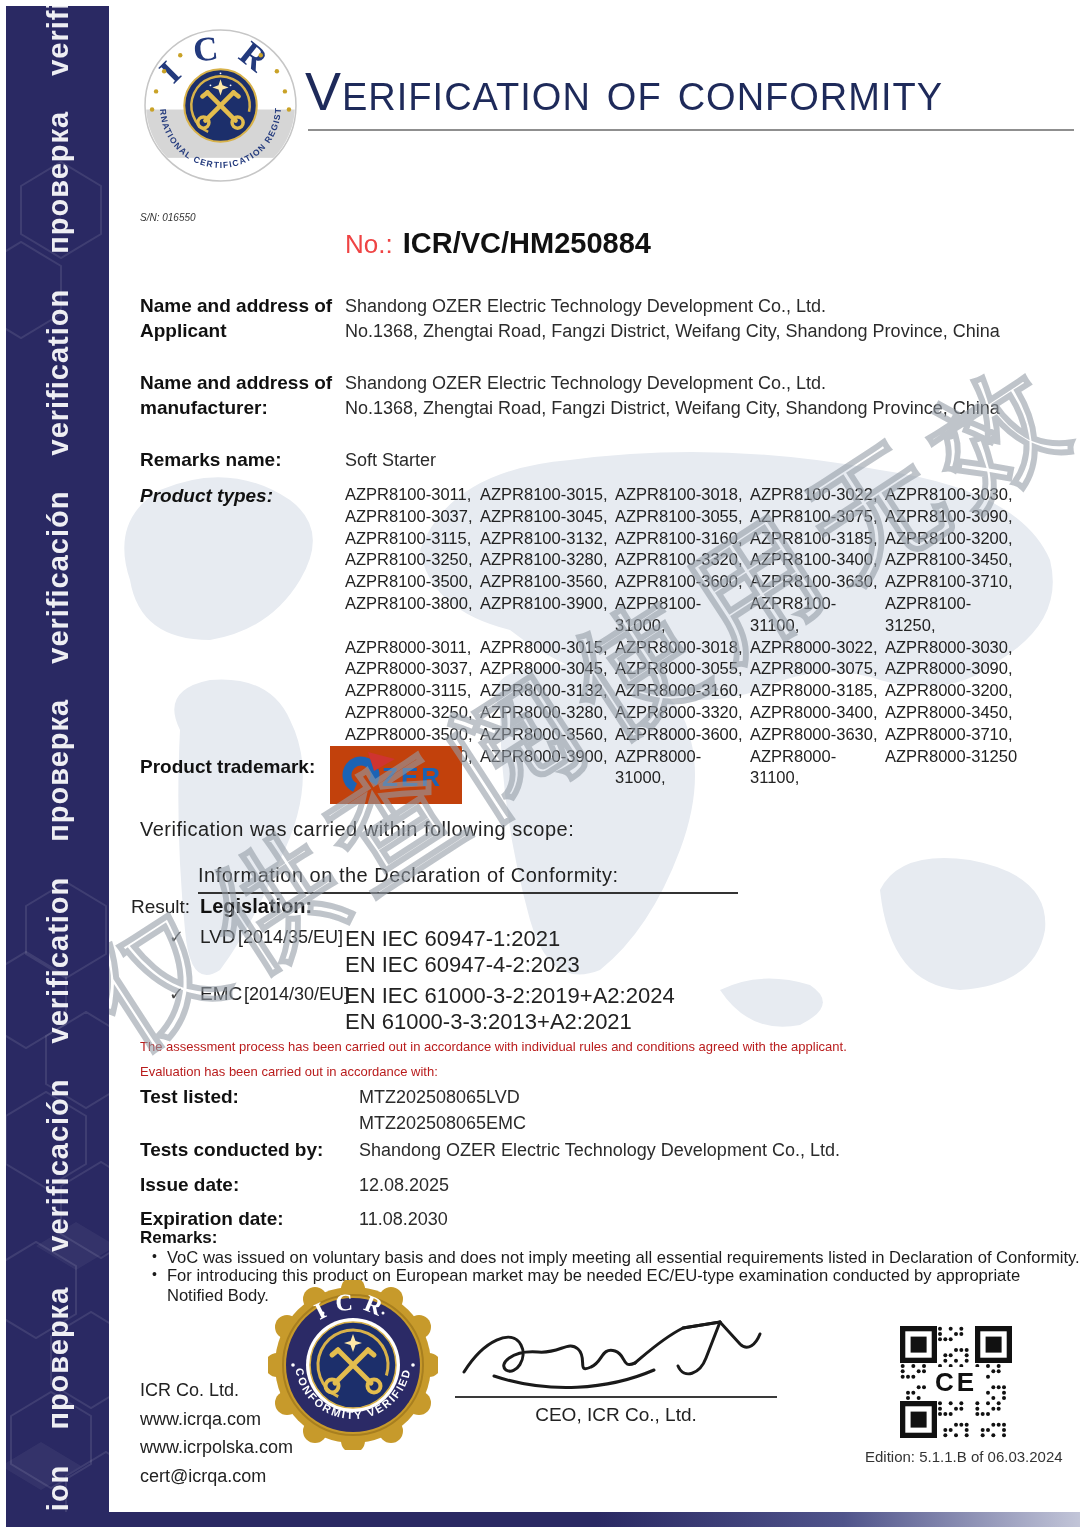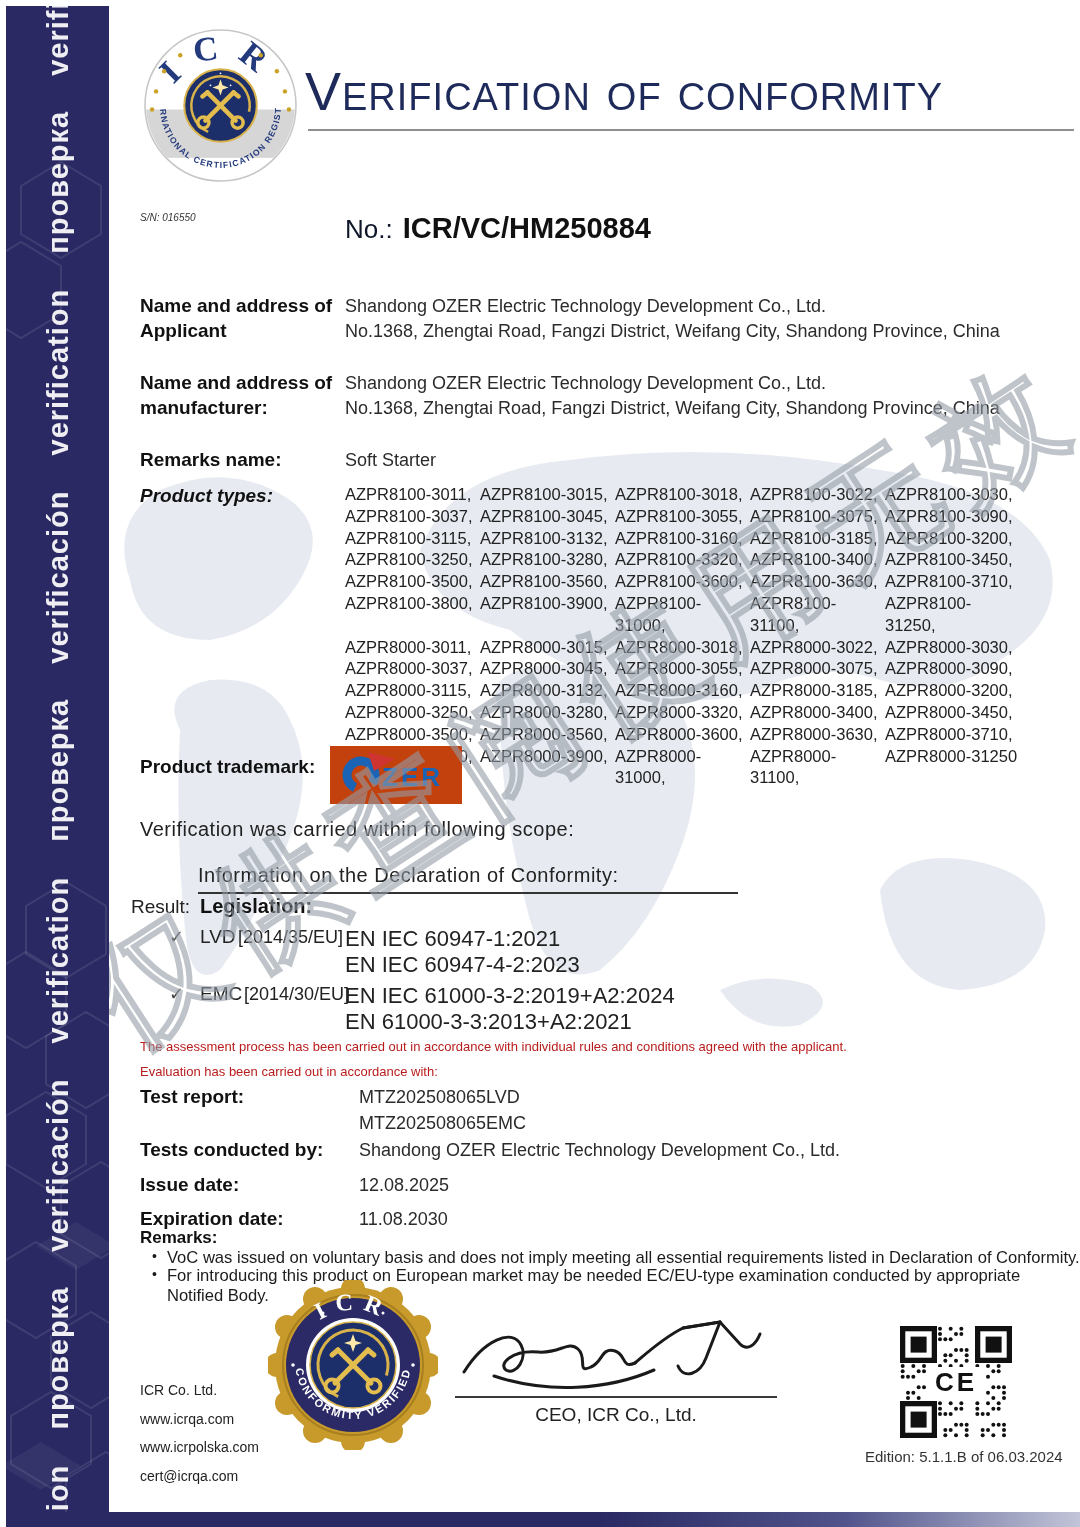--- a/index.html
+++ b/index.html
@@ -19,22 +19,22 @@
         font-size:125px;font-weight:700;letter-spacing:18px;white-space:nowrap;
         color:transparent;-webkit-text-stroke:2px rgba(148,156,166,0.7);
         transform:rotate(-33deg);transform-origin:0 50%;opacity:.85;}
   
   .icr-logo{position:absolute;left:143px;top:28px;z-index:2;}
   .title{position:absolute;left:305px;top:60px;z-index:2;font-variant:small-caps;
         font-size:54px;letter-spacing:1px;color:#1e2a5a;}
   .title-rule{position:absolute;left:308px;top:129px;width:766px;height:2px;background:#8f8f8f;z-index:2;}
   .serial{position:absolute;left:140px;top:212px;font-size:10px;color:#333;z-index:2;font-style:italic;}
   .cert-no{position:absolute;left:345px;top:212px;z-index:2;display:flex;align-items:baseline;gap:10px;}
-  .cert-no .no-label{font-size:26px;color:#0f172a;}
-  .cert-no .no-value{font-size:29px;font-weight:700;color:#111;}
+  .cert-no .no-label{font-size:26px;color:#ef4444;}
+  .cert-no .no-value{font-size:29px;font-weight:700;color:#111;margin-top:15px;}
   
   .flabel{position:absolute;left:140px;width:200px;font-size:19px;font-weight:700;color:#111;line-height:25px;z-index:2;}
   .fvalue{position:absolute;left:345px;width:700px;font-size:18px;color:#2b2b2b;line-height:25px;z-index:2;}
   .types-grid{position:absolute;left:345px;top:484px;display:grid;grid-template-columns:repeat(5,135px);
         font-size:16.5px;line-height:21.8px;color:#222;z-index:2;}
   .ozer-box{position:absolute;left:330px;top:746px;background:#c2410c;padding:4px 10px;z-index:2;}
   
   .scope-intro{position:absolute;left:140px;top:818px;font-size:20px;color:#222;letter-spacing:.5px;z-index:2;}
   .doc-header{position:absolute;left:198px;top:864px;width:540px;font-size:20px;color:#222;
         border-bottom:2px solid #333;padding-bottom:5px;letter-spacing:.5px;z-index:2;}
@@ -47,21 +47,21 @@
   .std-line{position:absolute;left:345px;font-size:22px;color:#222;z-index:2;}
   
   .assess{position:absolute;left:140px;width:905px;font-size:13px;line-height:25px;color:#b91c1c;z-index:2;}
   .dlabel{position:absolute;left:140px;font-size:19px;font-weight:700;color:#111;z-index:2;}
   .dvalue{position:absolute;left:359px;font-size:18px;color:#2b2b2b;z-index:2;}
   .remarks-label{position:absolute;left:140px;top:1228px;font-size:17px;font-weight:700;color:#111;z-index:2;}
   .bullet{position:absolute;left:152px;font-size:16.6px;color:#1c1c1c;z-index:2;display:flex;gap:10px;}
   .bullet .dot{font-size:14px;}
   
   .badge{position:absolute;left:268px;top:1280px;z-index:2;}
-  .company-block{position:absolute;left:140px;top:1376px;font-size:14px;color:#222;line-height:28.5px;z-index:2;}
+  .company-block{position:absolute;left:140px;top:1376px;font-size:18px;color:#222;line-height:28.5px;z-index:2;}
   .signature{position:absolute;left:458px;top:1312px;z-index:2;}
   .sig-line{position:absolute;left:455px;top:1396px;width:322px;height:2px;background:#3a3a3a;z-index:2;}
   .ceo{position:absolute;left:455px;top:1404px;width:322px;text-align:center;font-size:19px;color:#222;z-index:2;}
   .qr{position:absolute;left:900px;top:1326px;z-index:2;}
   .edition{position:absolute;left:865px;top:1448px;font-size:15px;color:#333;z-index:2;}
 </style>
 </head>
 <body>
 
 <div class="page">
@@ -260,21 +260,21 @@
   <div class="leg-name" style="top:983px;">EMC</div>
   <div class="leg-dir" style="top:984px;left:244px;">[2014/30/EU]</div>
   <div class="std-line" style="top:983px;">EN IEC 61000-3-2:2019+A2:2024</div>
   <div class="std-line" style="top:1009px;">EN 61000-3-3:2013+A2:2021</div>
 
   <div class="assess" style="top:1034px;">
     <div>The assessment process has been carried out in accordance with individual rules and conditions agreed with the applicant.</div>
     <div>Evaluation has been carried out in accordance with:</div>
   </div>
 
-  <div class="dlabel" style="top:1086px;">Test report:</div>
+  <div class="dlabel" style="top:1086px;">Test listed:</div>
   <div class="dvalue" style="top:1087px;">MTZ202508065LVD</div>
   <div class="dvalue" style="top:1113px;">MTZ202508065EMC</div>
   <div class="dlabel" style="top:1139px;">Tests conducted by:</div>
   <div class="dvalue" style="top:1140px;">Shandong OZER Electric Technology Development Co., Ltd.</div>
   <div class="dlabel" style="top:1174px;">Issue date:</div>
   <div class="dvalue" style="top:1175px;">12.08.2025</div>
   <div class="dlabel" style="top:1208px;">Expiration date:</div>
   <div class="dvalue" style="top:1209px;">11.08.2030</div>
 
   <div class="remarks-label">Remarks:</div>

